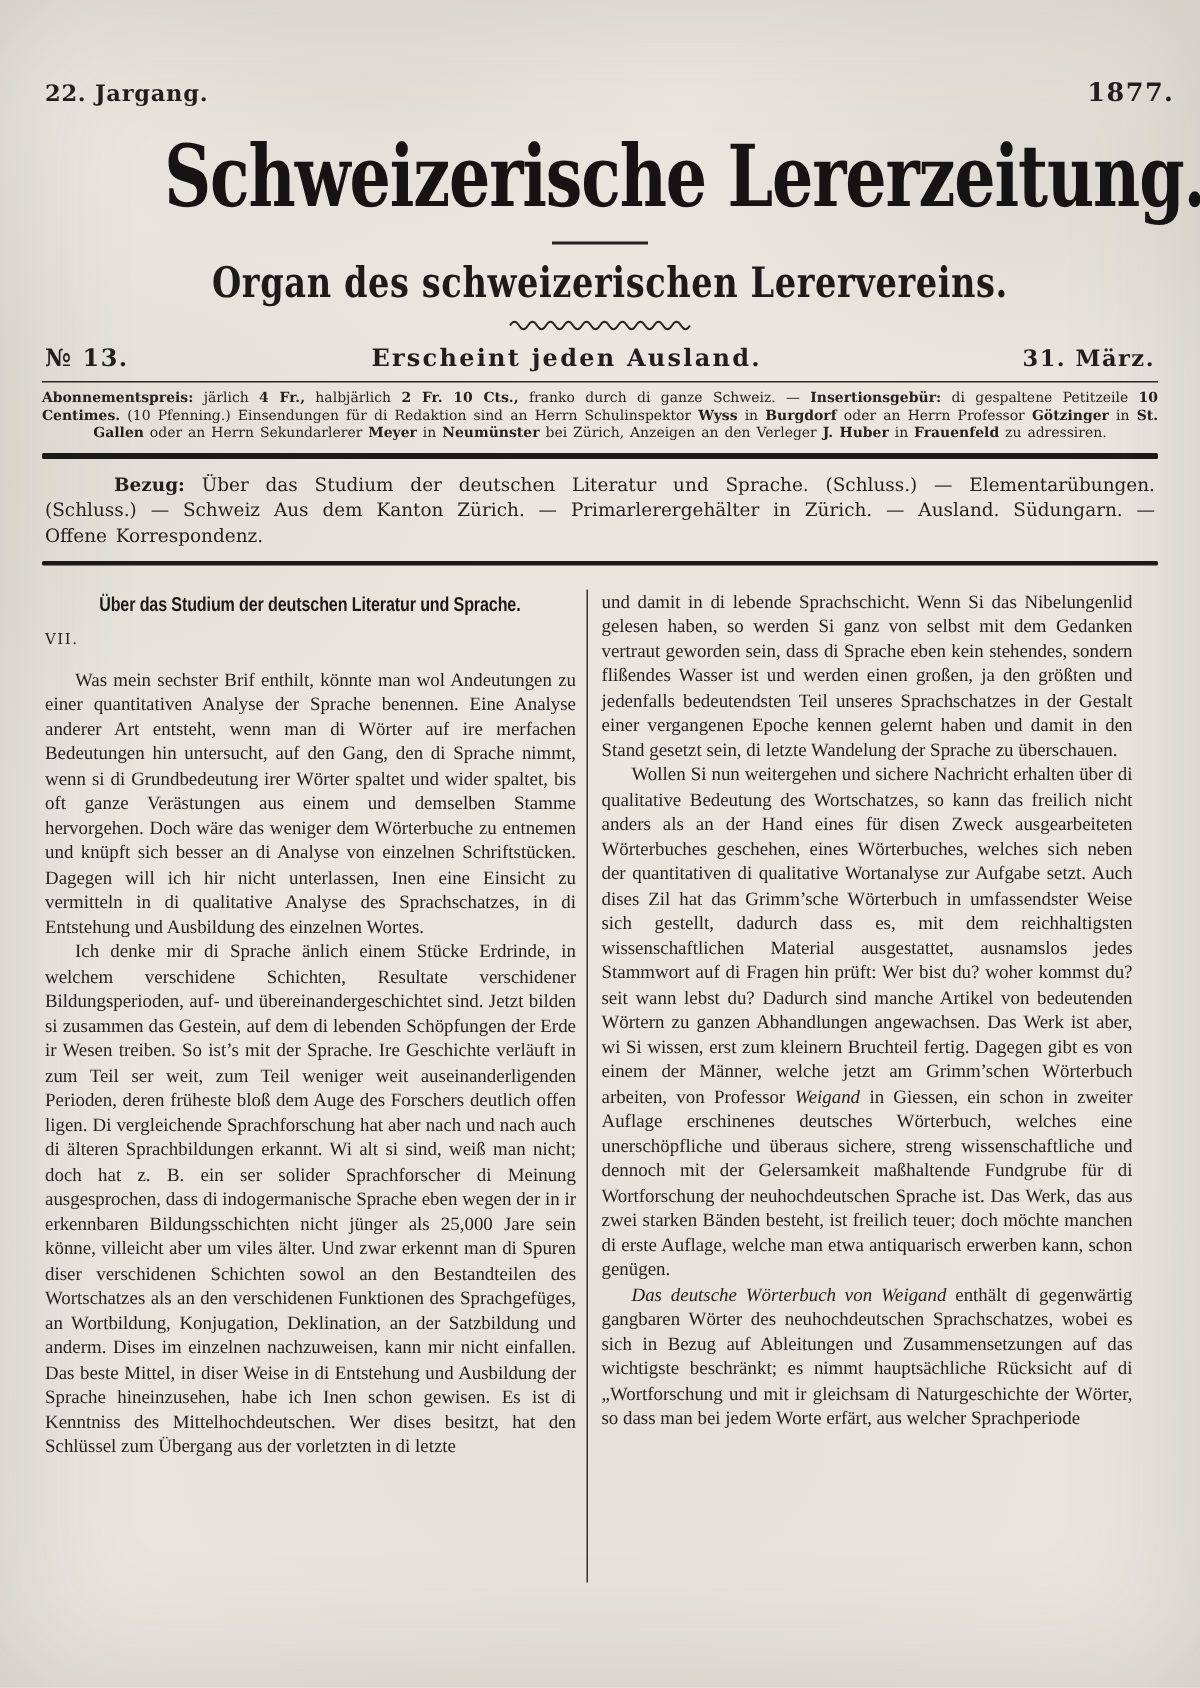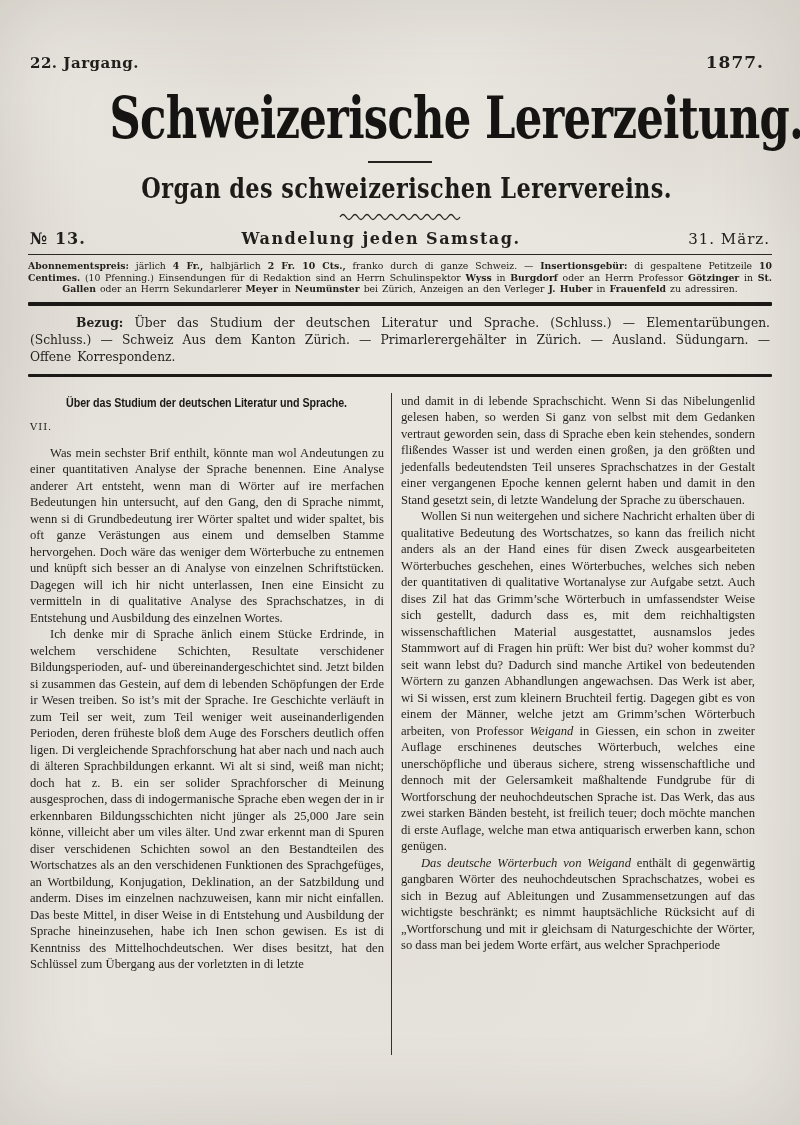--- a/index.html
+++ b/index.html
@@ -15,41 +15,41 @@
       #e9e6e0;
   }
   body::after{
     content:"";position:absolute;inset:0;pointer-events:none;
     box-shadow:inset 0 0 90px rgba(90,80,60,0.18);
   }
   .pg{position:relative;z-index:1;}
 
   
   .vol-row{display:flex;justify-content:space-between;align-items:baseline;
-    padding:52px 36px 0 30px;}
+    padding:52px 17px 0 30px;}
   .vol{font-weight:bold;font-size:15px;letter-spacing:.5px;}
   .year{font-weight:bold;font-size:17px;letter-spacing:1px;}
 
   .masthead{margin-top:12px;text-align:center;white-space:nowrap;}
   .masthead .sqz{display:inline-block;transform:scaleX(.76);transform-origin:center;
     font-weight:bold;font-size:57px;letter-spacing:-1px;color:#161412;}
 
   .mast-rule{width:64px;height:2px;background:#24221f;margin:10px auto 0 auto;}
 
   .subtitle{margin-top:9px;text-align:center;white-space:nowrap;padding-left:13px;}
   .subtitle .sqz{display:inline-block;transform:scaleX(.80);transform-origin:center;
     font-weight:bold;font-size:28px;letter-spacing:.5px;color:#1d1b18;}
 
   .squiggle{display:block;margin:7px auto 0 auto;}
 
   .issue-row{display:flex;justify-content:space-between;align-items:baseline;
     margin:8px 30px 0 30px;}
   .issue-no{font-weight:bold;font-size:16px;letter-spacing:1px;}
   .frequency{font-weight:bold;font-size:16px;letter-spacing:1.5px;}
-  .issue-date{font-weight:normal;font-size:15px;letter-spacing:1px;margin-left:12px;}
+  .issue-date{font-weight:bold;font-size:15px;letter-spacing:1px;margin-left:12px;}
 
   .rule-thin{height:1px;background:#2a2824;margin:6px 28px 0 28px;}
 
   .imprint{margin:5px 28px 0 28px;font-size:9.3px;line-height:11.5px;
     text-align:justify;text-align-last:center;color:#23211d;word-spacing:1px;}
 
   .rule-heavy-a{height:4px;background:#1c1a17;margin:7px 28px 0 28px;border-radius:1px;}
   .rule-heavy-b{height:3px;background:#1c1a17;margin:8px 28px 0 28px;border-radius:1px;}
 
   .inhalt{margin:8px 30px 0 30px;font-size:12.3px;line-height:17px;
@@ -90,21 +90,21 @@
   <div class="subtitle">
     <span class="sqz">Organ des schweizerischen Lerervereins.</span>
   </div>
 
   <svg class="squiggle" width="122" height="9" viewBox="0 0 122 9">
     <path d="M1 5 q3 -5 6 0 t6 0 t6 0 t6 0 t6 0 t6 0 t6 0 t6 0 t6 0 t6 0 t6 0 t6 0 t6 0 t6 0 t6 0 t6 0 t6 0 t6 0 t6 0 t6 0" fill="none" stroke="#26241f" stroke-width="1.3"></path>
   </svg>
 
   <div class="issue-row">
     <span class="issue-no">№ 13.</span>
-    <span class="frequency">Wandelung jeden Samstag.</span>
+    <span class="frequency">Erscheint jeden Ausland.</span>
     <span class="issue-date">31. März.</span>
   </div>
 
   <div class="rule-thin"></div>
 
   <div class="imprint"><span style="font-weight: bold;">Abonnementspreis:</span><span> järlich </span><span style="font-weight: bold;">4 Fr.,</span><span> halbjärlich </span><span style="font-weight: bold;">2 Fr. 10 Cts.,</span><span> franko durch di ganze Schweiz. — </span><span style="font-weight: bold;">Insertionsgebür:</span><span> di gespaltene Petitzeile </span><span style="font-weight: bold;">10 Centimes.</span><span> (10 Pfenning.) Einsendungen für di Redaktion sind an Herrn Schulinspektor </span><span style="font-weight: bold;">Wyss</span><span> in </span><span style="font-weight: bold;">Burgdorf</span><span> oder an Herrn Professor </span><span style="font-weight: bold;">Götzinger</span><span> in </span><span style="font-weight: bold;">St. Gallen</span><span> oder an Herrn Sekundarlerer </span><span style="font-weight: bold;">Meyer</span><span> in </span><span style="font-weight: bold;">Neumünster</span><span> bei Zürich, Anzeigen an den Verleger </span><span style="font-weight: bold;">J. Huber</span><span> in </span><span style="font-weight: bold;">Frauenfeld</span><span> zu adressiren.</span></div>
 
   <div class="rule-heavy-a"></div>
 
   <div class="inhalt"><span style="font-weight: bold;">Bezug:</span><span> Über das Studium der deutschen Literatur und Sprache. (Schluss.) — Elementarübungen. (Schluss.) — Schweiz  Aus dem Kanton Zürich. — Primarlerergehälter in Zürich. — Ausland. Südungarn. — Offene Korrespondenz.</span></div>

